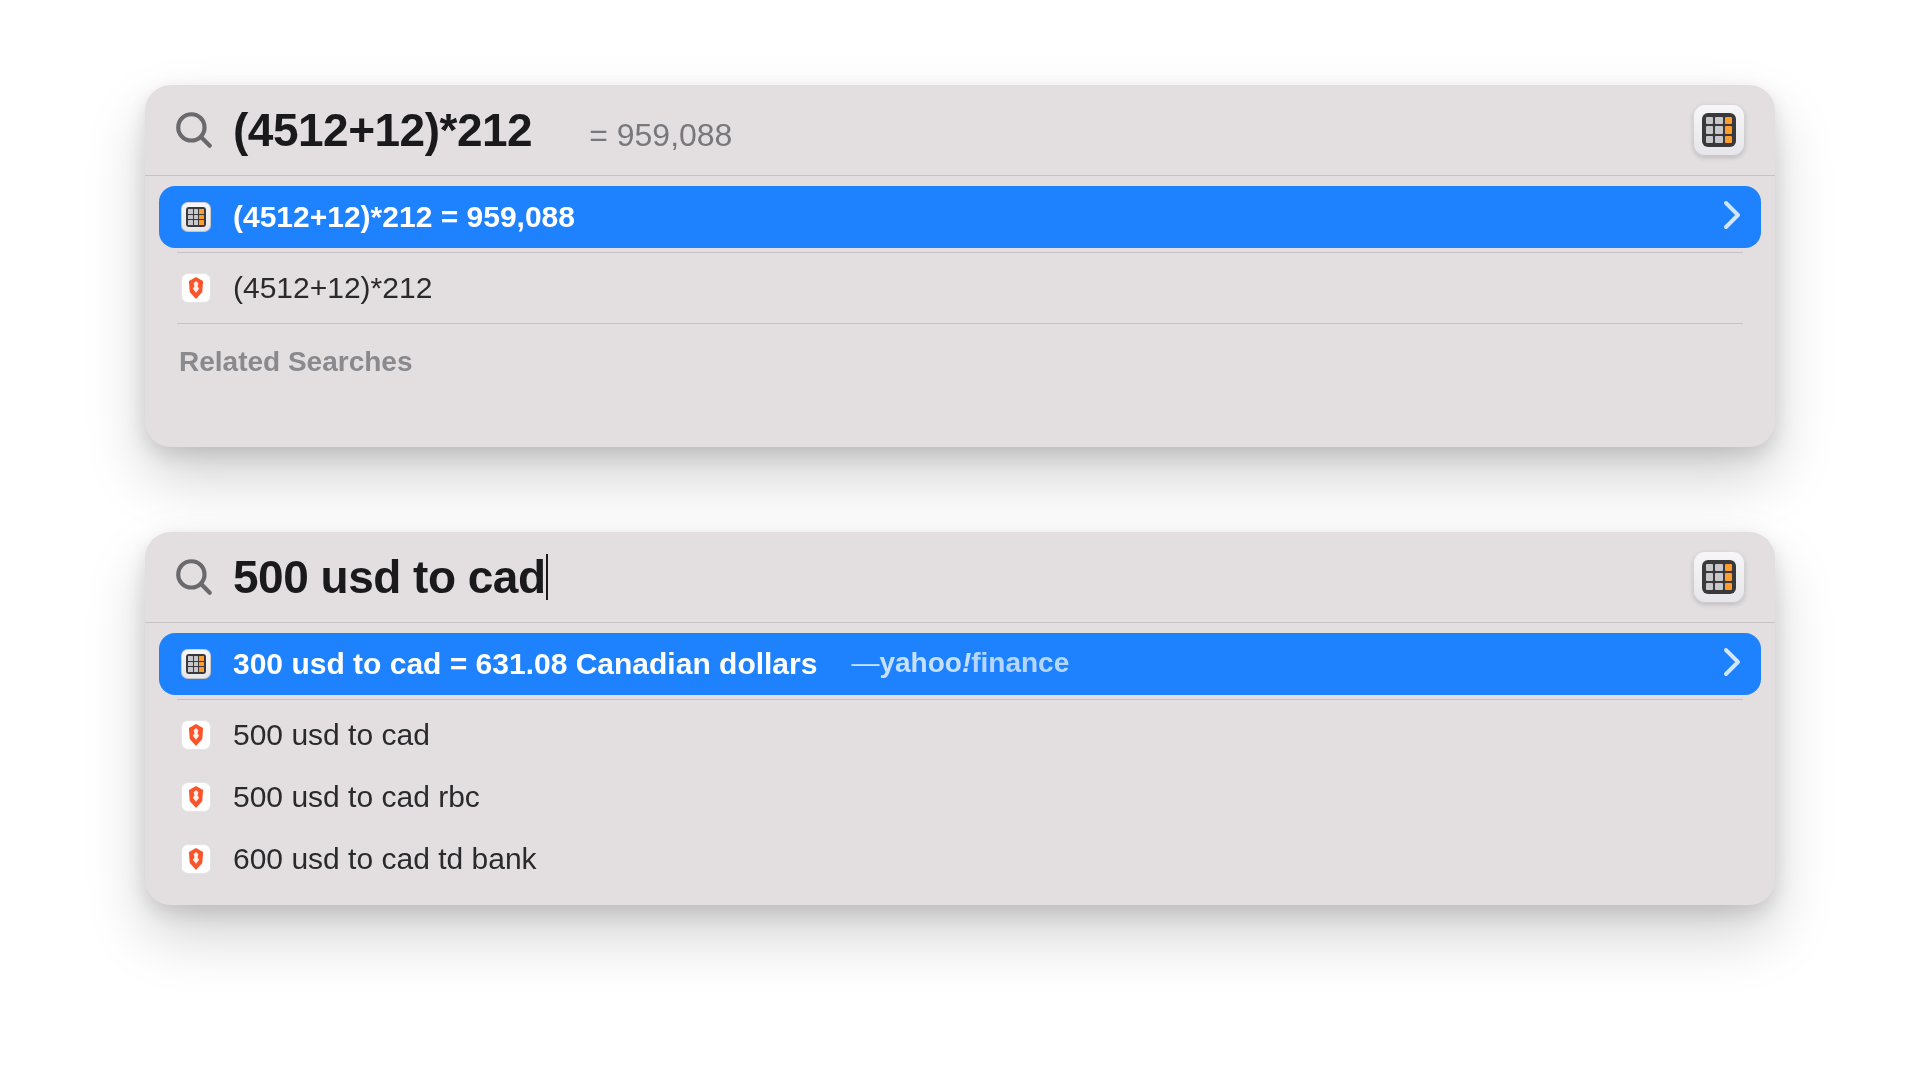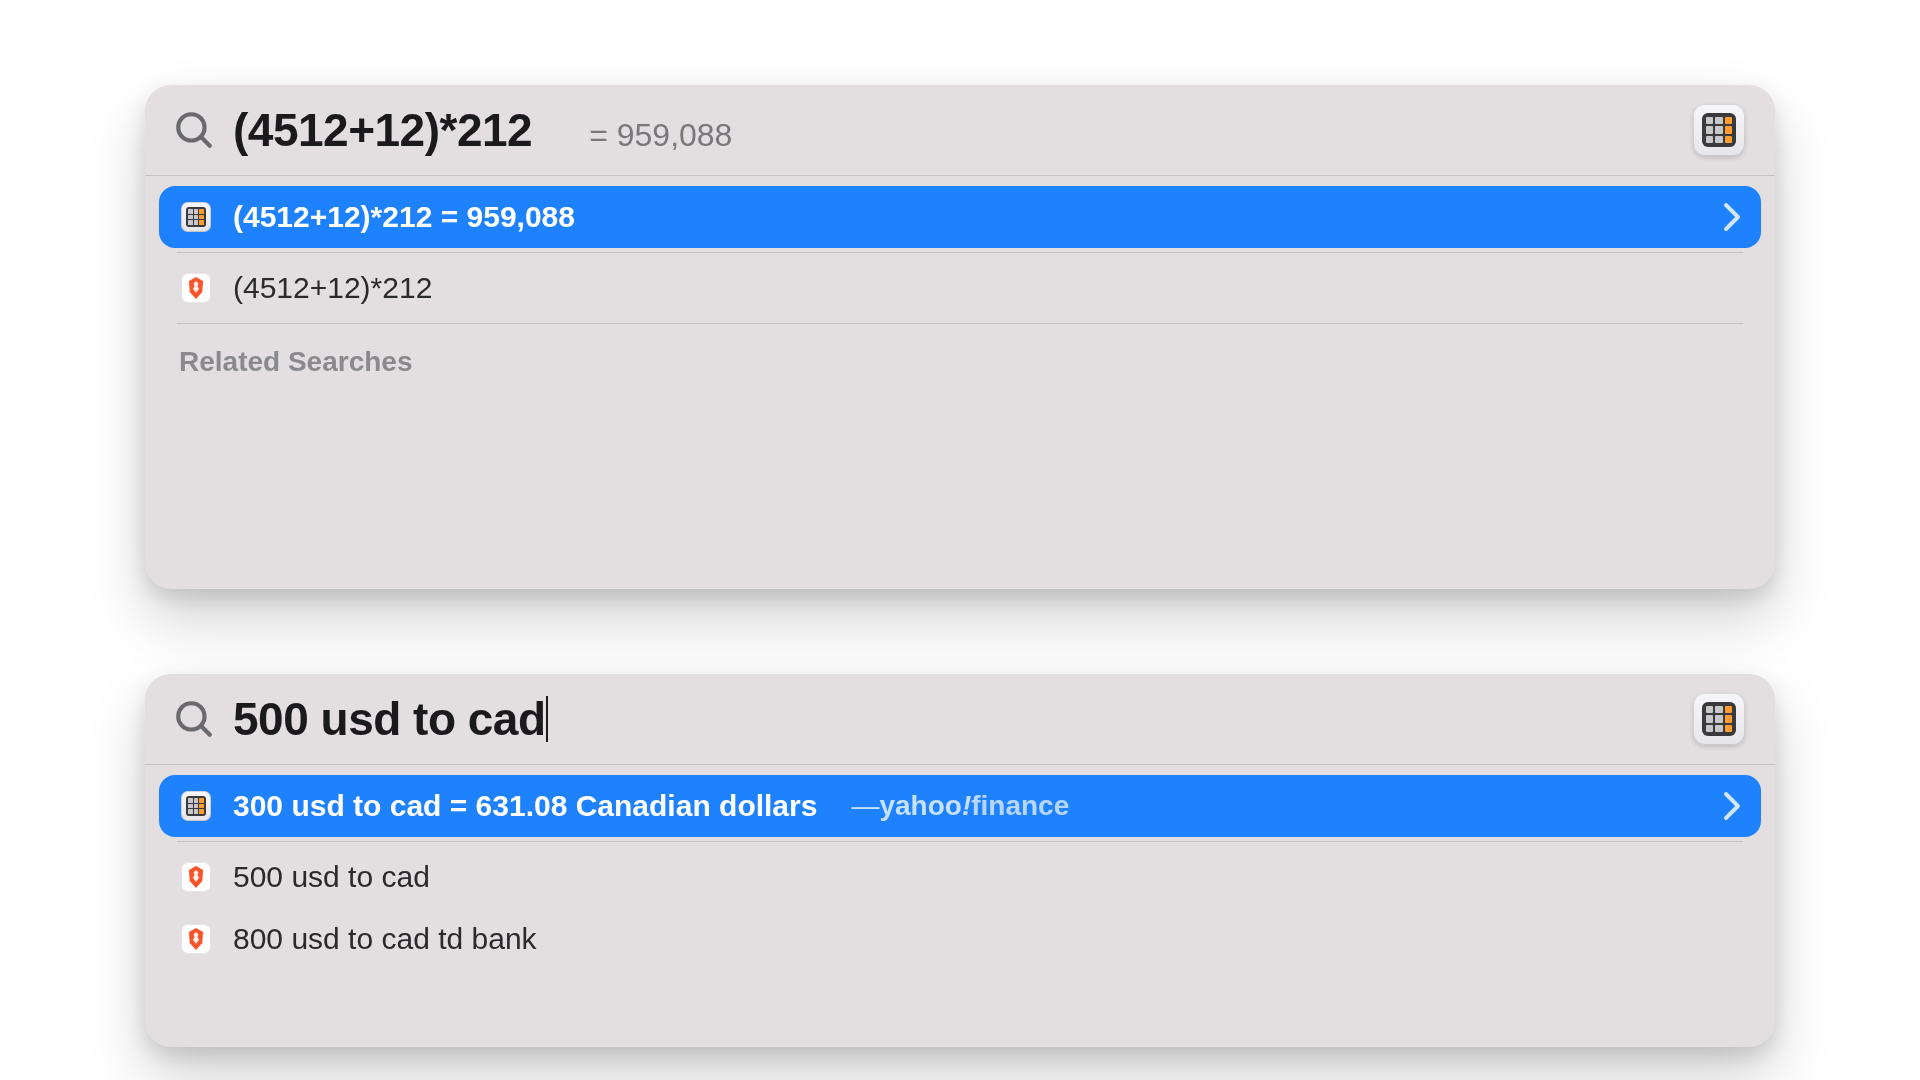--- a/index.html
+++ b/index.html
@@ -91,21 +91,21 @@
     gap:2px;
     padding:4px;
   }
   .calc-inner span{background:#c8c8cc;border-radius:1px;}
   .calc-inner span.o{background:#ff9e2e;}
 
   .results-area { padding: 10px 14px 4px 14px; }
 
   .result-row {
     display: flex;
-    align-items: center;
+    align-items: flex-start;
     padding: 14px 20px;
     border-radius: 16px;
     gap: 20px;
     font-size: 30px;
     color: #2a2a2d;
     cursor: default;
   }
   .result-row.selected {
     background: #1e82ff;
     color: #ffffff;
@@ -166,21 +166,21 @@
   }
   .attribution .dash{ letter-spacing:-2px; margin-right:2px;}
   .attribution .yh b{font-weight:800;}
   .attribution .yh .ex{font-style:italic;font-weight:800;}
   .attribution .fin{font-weight:600;opacity:0.9;}
 
 </style>
 </head>
 <body>
 
-<div class="spotlight-panel" style="height:504px;">
+<div class="spotlight-panel" style="height:362px;">
   <div class="search-bar">
     <svg class="search-icon-svg" viewBox="0 0 24 24" fill="none" stroke="currentColor" stroke-width="2.4" stroke-linecap="round">
       <circle cx="10.5" cy="10.5" r="7.5"></circle>
         <line x1="21" y1="21" x2="16.2" y2="16.2"></line>
     </svg>
     <div class="query-wrap">
       <span class="query-text">(4512+12)*212</span>
       <span class="inline-result">= 959,088</span>
     </div>
     <div class="calc-app-icon">
@@ -303,26 +303,37 @@
         <div class="brave-icon">
             <svg viewBox="0 0 24 28">
               <path fill="#fb542b" d="M12 0l5 3 4 2-1 14-8 9-8-9L3 5l4-2z"></path>
               <path fill="#fff" d="M12 5l3 3-1 4 2 3-4 5-4-5 2-3-1-4z" opacity="0.9"></path>
             </svg>
           </div>
       </div>
       <span>500 usd to cad</span>
     </div>
 
-
     <div class="result-row">
       <div class="row-icon">
         <div class="brave-icon">
             <svg viewBox="0 0 24 28">
               <path fill="#fb542b" d="M12 0l5 3 4 2-1 14-8 9-8-9L3 5l4-2z"></path>
               <path fill="#fff" d="M12 5l3 3-1 4 2 3-4 5-4-5 2-3-1-4z" opacity="0.9"></path>
             </svg>
           </div>
       </div>
-      <span>800 usd to cad td bank</span>
+      <span>500 usd to cad rbc</span>
+    </div>
+
+    <div class="result-row">
+      <div class="row-icon">
+        <div class="brave-icon">
+            <svg viewBox="0 0 24 28">
+              <path fill="#fb542b" d="M12 0l5 3 4 2-1 14-8 9-8-9L3 5l4-2z"></path>
+              <path fill="#fff" d="M12 5l3 3-1 4 2 3-4 5-4-5 2-3-1-4z" opacity="0.9"></path>
+            </svg>
+          </div>
+      </div>
+      <span>600 usd to cad td bank</span>
     </div>
   </div>
 </div>
 
 </body></html>

